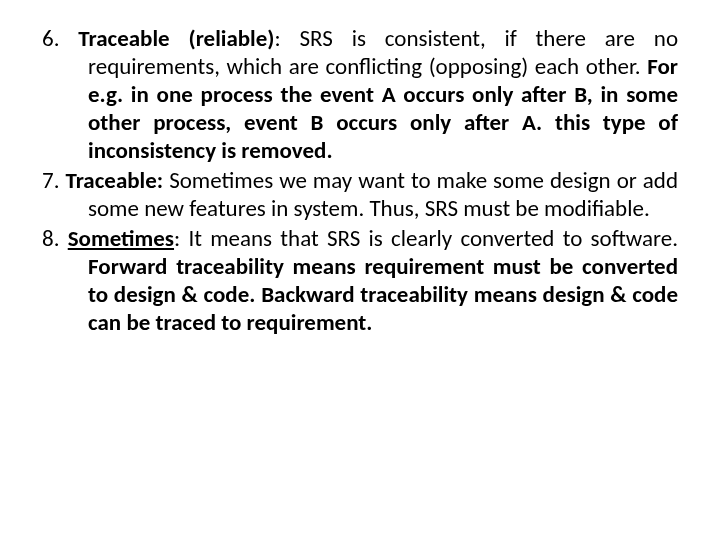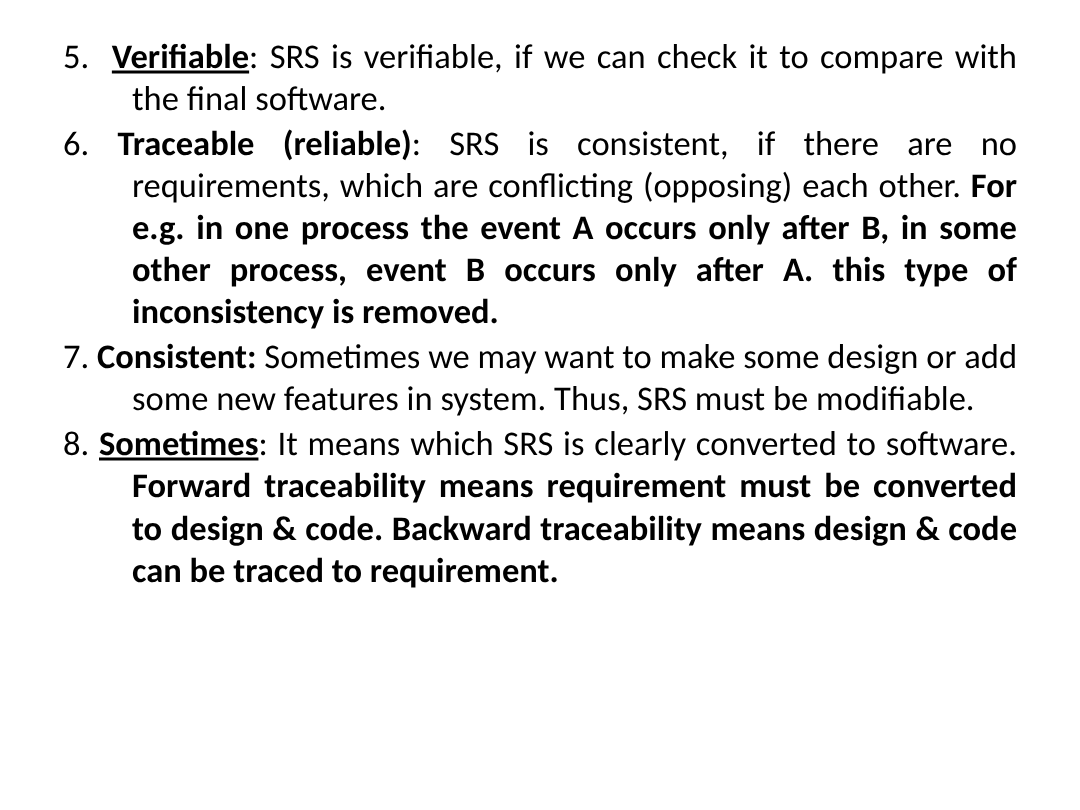--- a/index.html
+++ b/index.html
@@ -33,25 +33,21 @@
   }
   .u {
     text-decoration: underline;
   }
 </style>
 </head>
 <body>
 
 <div class="page">
   <p class="item">
-    <span class="num">5.</span>&nbsp;
-    <span class="term u">Verifiable</span><span>:</span><span> SRS is verifiable, if we can check it to compare with the final software.</span><span class="term"></span>
-  </p>
-  <p class="item">
     <span class="num">6.</span>&nbsp;<span class="term">Traceable (reliable)</span><span>:</span><span> SRS is consistent, if there are no requirements, which are conflicting (opposing) each other. </span><span class="term">For e.g. in one process the event A occurs only after B, in some other process, event B occurs only after A. this type of inconsistency is removed.</span>
   </p>
   <p class="item">
-    <span class="num">7.</span>&nbsp;<span class="term">Consistent:</span><span></span><span> Sometimes we may want to make some design or add some new features in system. Thus, SRS must be modifiable.</span><span class="term"></span>
+    <span class="num">7.</span>&nbsp;<span class="term">Traceable:</span><span></span><span> Sometimes we may want to make some design or add some new features in system. Thus, SRS must be modifiable.</span><span class="term"></span>
   </p>
   <p class="item">
-    <span class="num">8.</span>&nbsp;<span class="term u">Sometimes</span><span>:</span><span> It means which SRS is clearly converted to software. </span><span class="term">Forward traceability means requirement must be converted to design &amp; code. Backward traceability means design &amp; code can be traced to requirement.</span>
+    <span class="num">8.</span>&nbsp;<span class="term u">Sometimes</span><span>:</span><span> It means that SRS is clearly converted to software. </span><span class="term">Forward traceability means requirement must be converted to design &amp; code. Backward traceability means design &amp; code can be traced to requirement.</span>
   </p>
 </div>
 
 </body></html>

